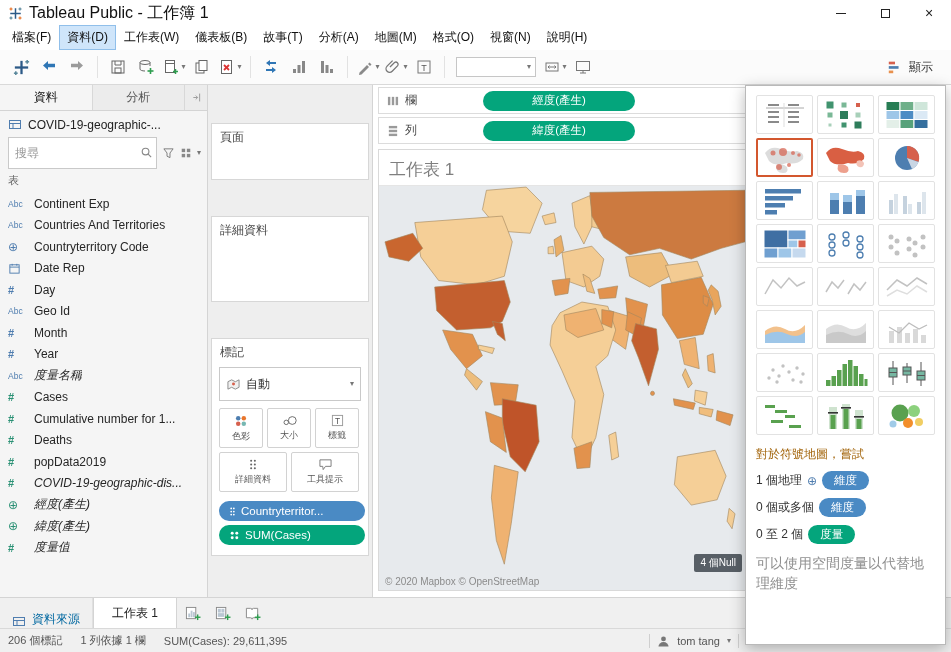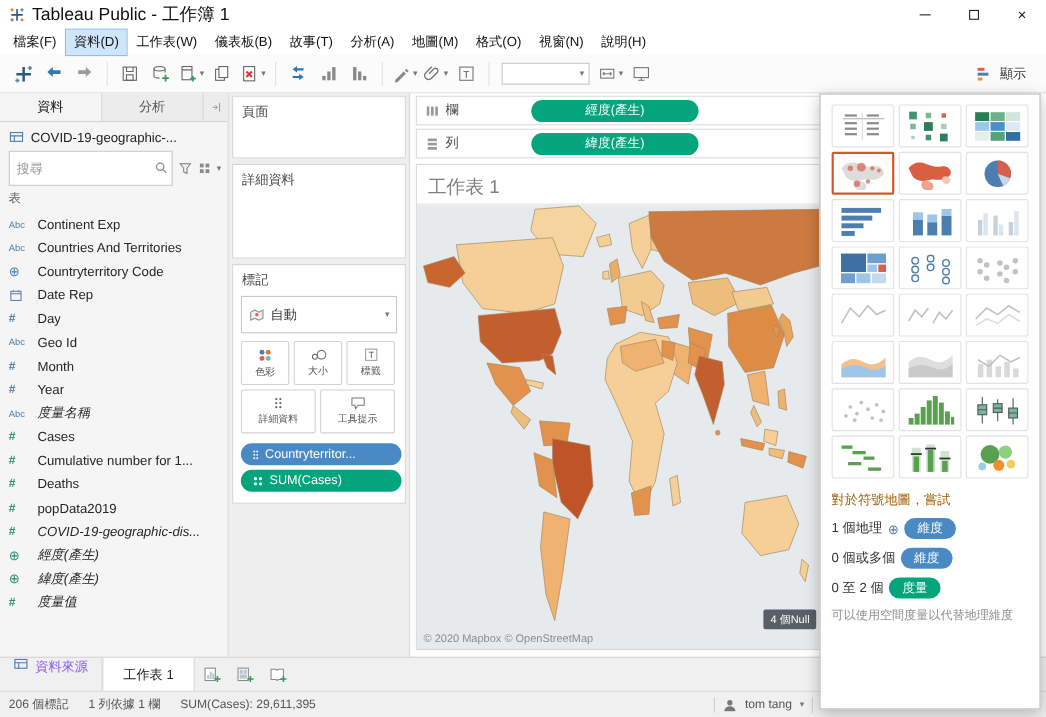--- a/index.html
+++ b/index.html
@@ -10,21 +10,21 @@
   
   .tb { height:26px; display:flex; align-items:center; padding-left:8px; background:#fff; }
   .tb-logo { width:15px; height:15px; margin-right:6px; display:inline-flex; }
   .tb-title { font-size:16px; color:#111; }
   .tb-ctrls { margin-left:auto; display:flex; height:100%; }
   .wc { width:44px; display:flex; align-items:center; justify-content:center; font-size:14px; color:#222; }
   .wc-min { width:10px; height:1px; background:#222; display:block; }
   .wc-max { width:9px; height:9px; border:1px solid #222; display:block; }
 
   
-  .menu { height:24px; display:flex; align-items:center; padding-left:4px; background:#fff; }
+  .menu { height:24px; display:flex; align-items:flex-start; padding-left:4px; background:#fff; }
   .mi { padding:3px 7px; margin:0 1px; color:#111; }
   .mi.hl { background:#cfe5fa; outline:1px solid #90bfea; }
 
   
   .toolbar { height:35px; display:flex; align-items:center; gap:2px; padding:0 8px; background:#fbfbfb; border-bottom:1px solid #d9d9d9; }
   .tbtn { min-width:26px; height:26px; display:flex; align-items:center; justify-content:center; gap:1px; border-radius:2px; }
   .caret { font-size:8px; color:#777; line-height:1; }
   .tsep { width:1px; height:22px; background:#e2e2e2; margin:0 5px; }
   .fitbox { width:80px; height:20px; border:1px solid #c6c6c6; background:#fff; display:flex; align-items:center; justify-content:flex-end; padding:0 4px; margin:0 4px; }
   .showme-btn { margin-left:auto; display:flex; align-items:center; gap:6px; padding:3px 10px; color:#333; }
@@ -50,21 +50,21 @@
   .ficon { width:22px; flex:none; display:flex; align-items:center; color:#4f7daf; }
   .ficon.abc { font-size:8.5px; }
   .ficon.hash { font-size:11px; font-weight:bold; }
   .ficon.glb { font-size:12px; }
   .ficon.grn { color:#2b9175; }
   .flabel { white-space:nowrap; overflow:hidden; color:#262626; }
   .it { font-style:italic; }
 
   
   .cpane { width:165px; background:#eeeeee; border-right:1px solid #d4d4d4; padding:2px 3px; }
-  .card { background:#fff; border:1px solid #d7d7d7; margin-bottom:5px; }
+  .card { background:#fff; border:1px solid #d7d7d7; margin-bottom:5px;margin-top:36px; }
   .cardtitle { padding:5px 8px 3px; color:#4a4a4a; }
   .card.pages { height:57px; }
   .card.filters { height:86px; }
   .card.marks { padding-bottom:10px; }
   .marktype { margin:3px 7px 7px; height:34px; border:1px solid #c9c9c9; display:flex; align-items:center; gap:5px; padding:0 6px; }
   .marktype .caret { margin-left:auto; }
   .mbtns { display:flex; flex-wrap:wrap; gap:4px; padding:0 7px; }
   .mbtn { border:1px solid #d2d2d2; border-radius:2px; width:44px; height:40px; display:flex; flex-direction:column; align-items:center; justify-content:center; gap:2px; background:#fff; }
   .mbtn.wide { width:68px; }
   .mbl { font-size:9px; color:#555; white-space:nowrap; }
@@ -93,25 +93,25 @@
   .showme { position:absolute; top:85px; left:745px; width:201px; height:560px; background:#fff; border:1px solid #b9b9b9; box-shadow:0 4px 14px rgba(0,0,0,.28); z-index:30; padding:9px 10px; }
   .smgrid { display:grid; grid-template-columns:repeat(3,57px); grid-auto-rows:39px; gap:4px; }
   .smcell { border:1px solid #e2e2e2; border-radius:2px; display:flex; align-items:center; justify-content:center; background:#fff; }
   .smcell.sel { border:2px solid #d3572e; }
   .smtitle { margin:11px 0 4px; color:#a16207; }
   .smreq { margin:8px 0; color:#333; display:flex; align-items:center; gap:5px; }
   .hpill { border-radius:10px; padding:2px 12px; color:#fff; font-size:11.5px; }
   .hpill.blue { background:#4a8ac4; }
   .hpill.green { background:#04a57c; }
   .smglobe { color:#4f7daf; font-size:12px; }
-  .smfoot { margin-top:9px; color:#8f8f8f; font-size:11px; line-height:1.45; }
+  .smfoot { margin-top:9px; color:#8f8f8f; font-size:14px; line-height:1.45; }
 
   
   .tabsbar { position:absolute; left:0; bottom:24px; width:951px; height:31px; background:#f0f0f0; border-top:1px solid #d4d4d4; display:flex; align-items:stretch; }
-  .dsbtn { display:flex; align-items:flex-start; gap:6px; padding:0 12px; color:#8b5cf6; border-right:1px solid #e0e0e0; }
+  .dsbtn { display:flex; align-items:flex-end; gap:6px; padding:0 12px; color:#0369a1; border-right:1px solid #e0e0e0; }
   .sheettab { display:flex; align-items:center; padding:0 18px; background:#fff; border-right:1px solid #d4d4d4; border-left:1px solid #d4d4d4; color:#222; }
   .newtab { width:30px; display:flex; align-items:center; justify-content:center; }
   .statusbar { position:absolute; left:0; bottom:0; width:951px; height:24px; background:#f0f0f0; border-top:1px solid #d9d9d9; display:flex; align-items:center; font-size:11px; color:#555; padding-left:8px; gap:18px; }
   .sb-right { margin-left:auto; margin-right:212px; display:flex; align-items:center; gap:7px; }
   .sb-sep { width:1px; height:14px; background:#cfcfcf; }
   svg { display:block; }
 </style>
 </head>
 <body>
 

